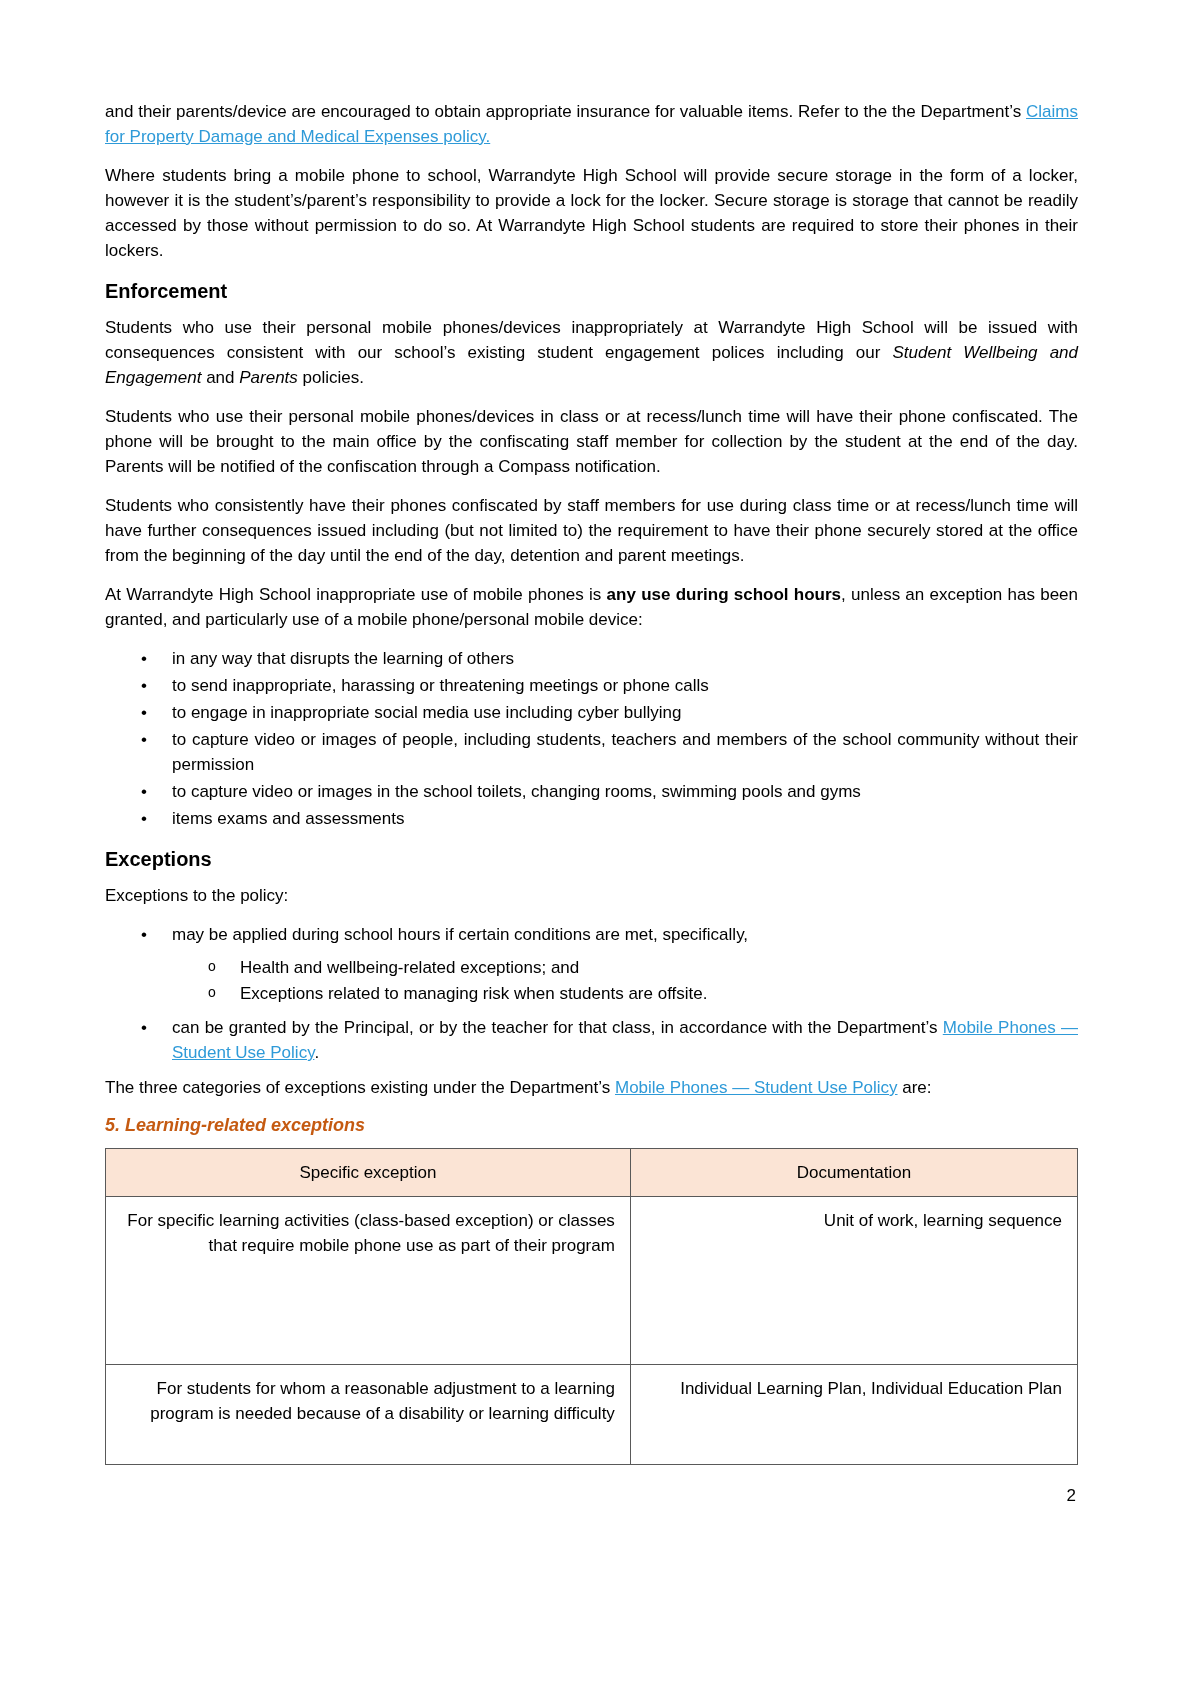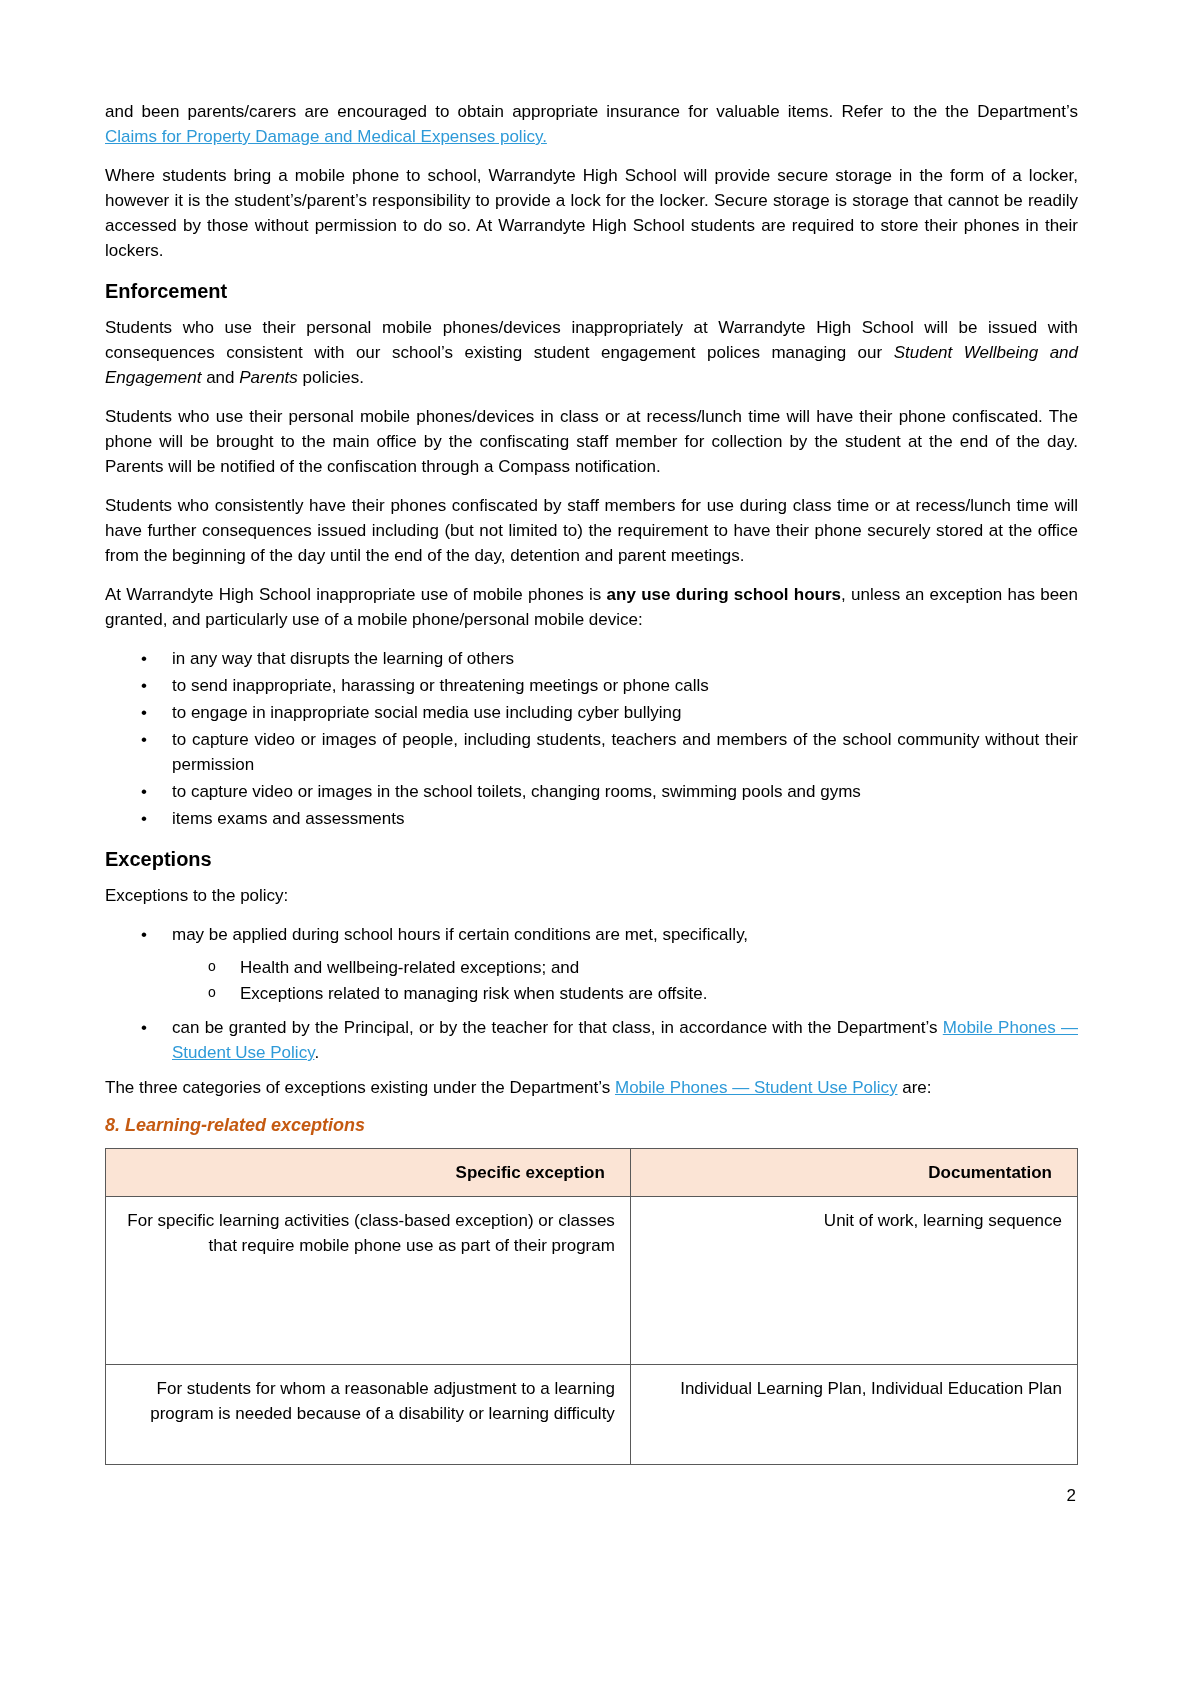--- a/index.html
+++ b/index.html
@@ -34,44 +34,44 @@
   ul.bullets.spaced > li{margin:0 0 9px;}
   ul.subbullets{list-style:none;margin:8px 0 0;padding:0 0 0 68px;}
   ul.subbullets > li{position:relative;text-align:left;margin:0 0 1px;}
   ul.subbullets > li::before{content:"o";position:absolute;left:-32px;top:-1px;font-size:14px;}
   table.exceptions-table{border-collapse:collapse;width:100%;margin:2px 0 0;table-layout:fixed;}
   table.exceptions-table col.c1{width:54%;}
   table.exceptions-table col.c2{width:46%;}
   table.exceptions-table th{
     background:var(--table-header-bg);
     border:1px solid var(--table-border);
-    font-weight:bold;text-align:right;vertical-align:top;
+    font-weight:normal;text-align:center;vertical-align:top;
     padding:11px 25px;
   }
   table.exceptions-table td{
     border:1px solid var(--table-border);
     text-align:right;vertical-align:top;
     padding:11px 15px;
   }
   tr.row-1{height:168px;}
   tr.row-2{height:100px;}
   .page-number{margin:18px 2px 0 0;text-align:right;}
 </style>
 </head>
 <body>
 
 <div class="page">
 
-  <p class="body"><span>and been parents/carers are encouraged to obtain appropriate insurance for valuable items.  Refer to the the Department’s </span><a class="doc-link">Claims for Property Damage and Medical Expenses policy.</a></p>
+  <p class="body"><span>and their parents/device are encouraged to obtain appropriate insurance for valuable items.  Refer to the the Department’s </span><a class="doc-link">Claims for Property Damage and Medical Expenses policy.</a></p>
 
   <p class="body">Where students bring a mobile phone to school, Warrandyte High School will provide secure storage in the form of a locker, however it is the student’s/parent’s responsibility to provide a lock for the locker. Secure storage is storage that cannot be readily accessed by those without permission to do so. At Warrandyte High School students are required to store their phones in their lockers.</p>
 
   <h2 class="section">Enforcement</h2>
 
-  <p class="body"><span>Students who use their personal mobile phones/devices inappropriately at Warrandyte High School will be issued with consequences consistent with our school’s existing student engagement polices managing our </span><em>Student Wellbeing and Engagement</em><span> and </span><em>Parents</em><span> policies.</span></p>
+  <p class="body"><span>Students who use their personal mobile phones/devices inappropriately at Warrandyte High School will be issued with consequences consistent with our school’s existing student engagement polices including our </span><em>Student Wellbeing and Engagement</em><span> and </span><em>Parents</em><span> policies.</span></p>
 
   <p class="body">Students who use their personal mobile phones/devices in class or at recess/lunch time will have their phone confiscated. The phone will be brought to the main office by the confiscating staff member for collection by the student at the end of the day. Parents will be notified of the confiscation through a Compass notification.</p>
 
   <p class="body">Students who consistently have their phones confiscated by staff members for use during class time or at recess/lunch time will have further consequences issued including (but not limited to) the requirement to have their phone securely stored at the office from the beginning of the day until the end of the day, detention and parent meetings.</p>
 
   <p class="body"><span>At Warrandyte High School inappropriate use of mobile phones is </span><strong>any use during school hours</strong><span>, unless an exception has been granted, and particularly use of a mobile phone/personal mobile device:</span></p>
 
   <ul class="bullets">
     <li>in any way that disrupts the learning of others</li>
     <li>to send inappropriate, harassing or threatening meetings or phone calls</li>
@@ -90,21 +90,21 @@
       <ul class="subbullets">
         <li>Health and wellbeing-related exceptions; and</li>
         <li>Exceptions related to managing risk when students are offsite.</li>
       </ul>
     </li>
     <li><span>can be granted by the Principal, or by the teacher for that class, in accordance with the Department’s </span><a class="doc-link">Mobile Phones — Student Use Policy</a><span>.</span></li>
   </ul>
 
   <p class="body"><span>The three categories of exceptions existing under the Department’s </span><a class="doc-link">Mobile Phones — Student Use Policy</a><span> are:</span></p>
 
-  <h3 class="sub-orange">8. Learning-related exceptions</h3>
+  <h3 class="sub-orange">5. Learning-related exceptions</h3>
 
   <table class="exceptions-table">
     <colgroup>
         <col class="c1">
         <col class="c2">
       </colgroup>
     <thead>
       <tr>
         <th>Specific exception</th>
         <th>Documentation</th>

